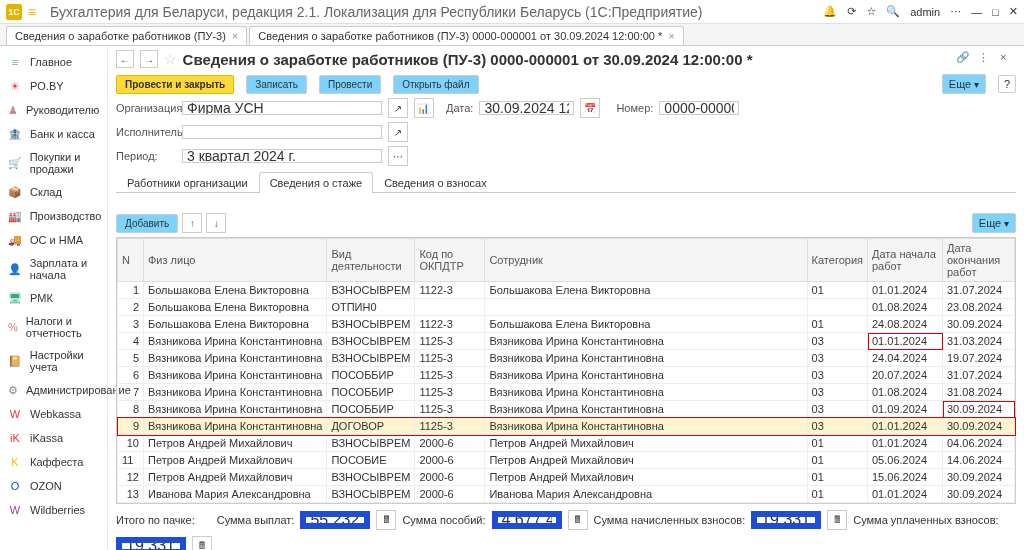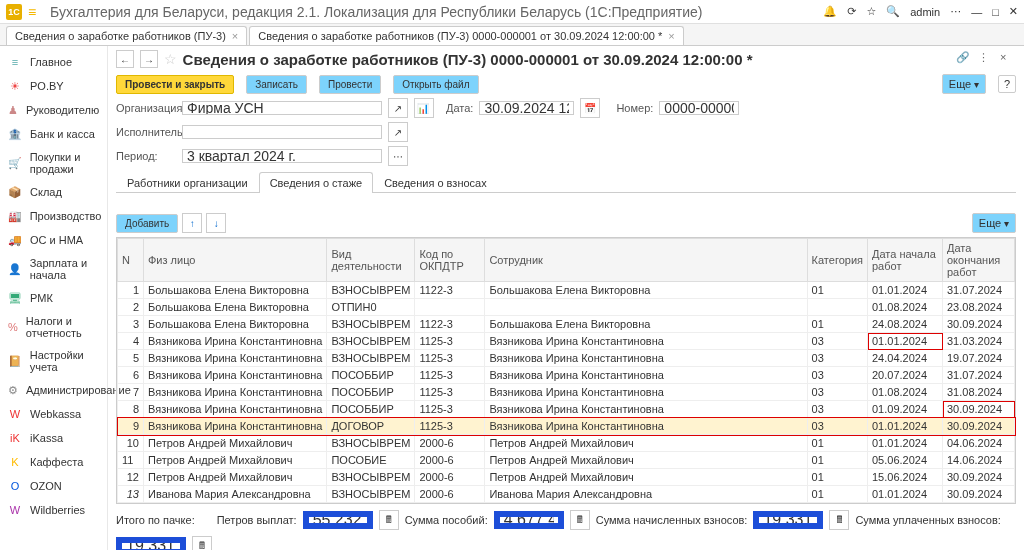--- a/index.html
+++ b/index.html
@@ -343,37 +343,37 @@
               <td style="text-align: right;">12</td>
               <td>Петров Андрей Михайлович</td>
               <td>ВЗНОСЫВРЕМ</td>
               <td>2000-6</td>
               <td>Петров Андрей Михайлович</td>
               <td>01</td>
               <td>15.06.2024</td>
               <td>30.09.2024</td>
             </tr>
             <tr>
-              <td style="text-align: right; font-style: italic;">13</td>
+              <td style="text-align: right;">13</td>
               <td>Иванова Мария Александровна</td>
               <td>ВЗНОСЫВРЕМ</td>
               <td>2000-6</td>
               <td>Иванова Мария Александровна</td>
               <td>01</td>
               <td>01.01.2024</td>
               <td>30.09.2024</td>
             </tr>
           </tbody>
       </table>
     </div>
 
     <div class="totals">
       <span>Итого по пачке:</span>
       <span style="width:10px"></span>
-      <span>Петров выплат:</span>
+      <span>Сумма выплат:</span>
       <input value="55 232,08" style="">
         <div class="iconbtn">🖩</div>
       <span>Сумма пособий:</span>
       <input value="4 677,49" style="">
         <div class="iconbtn">🖩</div>
       <span>Сумма начисленных взносов:</span>
       <input value="19 331,22" style="">
         <div class="iconbtn">🖩</div>
       <span>Сумма уплаченных взносов:</span>
       <input value="19 331,23" style="">

